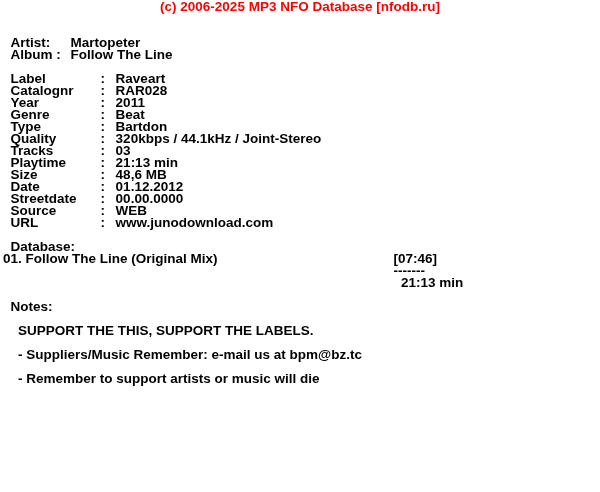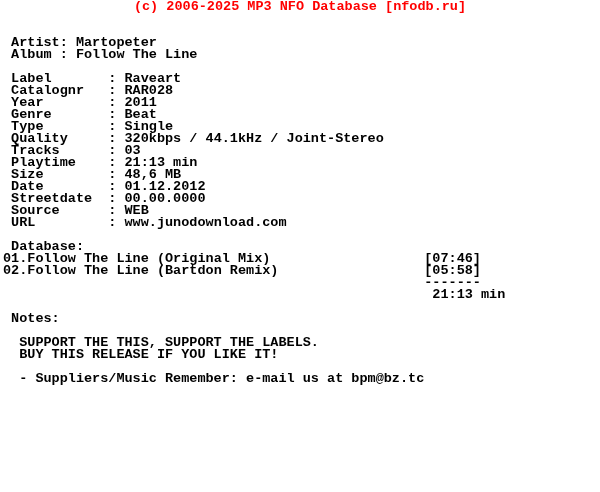--- a/index.html
+++ b/index.html
@@ -6,21 +6,21 @@
   body {
     width: 600px; height: 492px;
     background: #ffffff;
     overflow: hidden;
   }
   .nfo {
     position: relative;
     width: 600px; height: 492px;
     padding-top: 1px;
     box-sizing: border-box;
-    font-family: Liberation Mono, monospace;
+    font-family: Liberation Sans, sans-serif;
     font-weight: bold;
     font-size: 13.5px;
     line-height: 12px;
     color: #000000;
   }
   .ln { position: relative; height: 12px; white-space: pre; }
   .ln > span { position: absolute; top: 0; white-space: pre; }
   .center { text-align: center; }
   .sp12 { height: 12px; }
   .sp24 { height: 24px; }
@@ -75,21 +75,21 @@
 
   <div class="ln">
     <span class="c1">Genre</span>
     <span class="c13">:</span>
     <span class="c15">Beat</span>
   </div>
 
   <div class="ln">
     <span class="c1">Type</span>
     <span class="c13">:</span>
-    <span class="c15">Single</span>
+    <span class="c15">Bartdon</span>
   </div>
 
   <div class="ln">
     <span class="c1">Quality</span>
     <span class="c13">:</span>
     <span class="c15">320kbps / 44.1kHz / Joint-Stereo</span>
   </div>
 
   <div class="ln">
     <span class="c1">Tracks</span>
@@ -140,25 +140,20 @@
     <span class="c1">Database:</span>
   </div>
 
   <div id="tracks-mount">
   <div class="ln">
     <span class="c0">01.</span>
     <span class="c3">Follow The Line (Original Mix)</span>
     <span class="c52">[07:46]</span>
   </div>
 
-  <div class="ln">
-    <span class="c0">02.</span>
-    <span class="c3">Follow The Line (Bartdon Remix)</span>
-    <span class="c52">[05:58]</span>
-  </div>
 
 </div>
 
   <div class="ln">
     <span class="c52">-------</span>
   </div>
   <div class="ln">
     <span class="c53">21:13 min</span>
   </div>
 
@@ -166,26 +161,26 @@
 
   <div class="ln">
     <span class="c1">Notes:</span>
   </div>
 
   <div class="sp12"></div>
 
   <div class="ln">
     <span class="c2">SUPPORT THE THIS, SUPPORT THE LABELS.</span>
   </div>
-  <div class="ln">
-    <span class="c2">BUY THIS RELEASE IF YOU LIKE IT!</span>
-  </div>
 
   <div class="sp12"></div>
 
   <div class="ln">
     <span class="c2">- Suppliers/Music Remember: e-mail us at bpm@bz.tc</span>
   </div>
 
   <div class="sp12"></div>
 
+  <div class="ln">
+    <span class="c2">- Remember to support artists or music will die</span>
+  </div>
 
 </div>
 
 </body></html>

